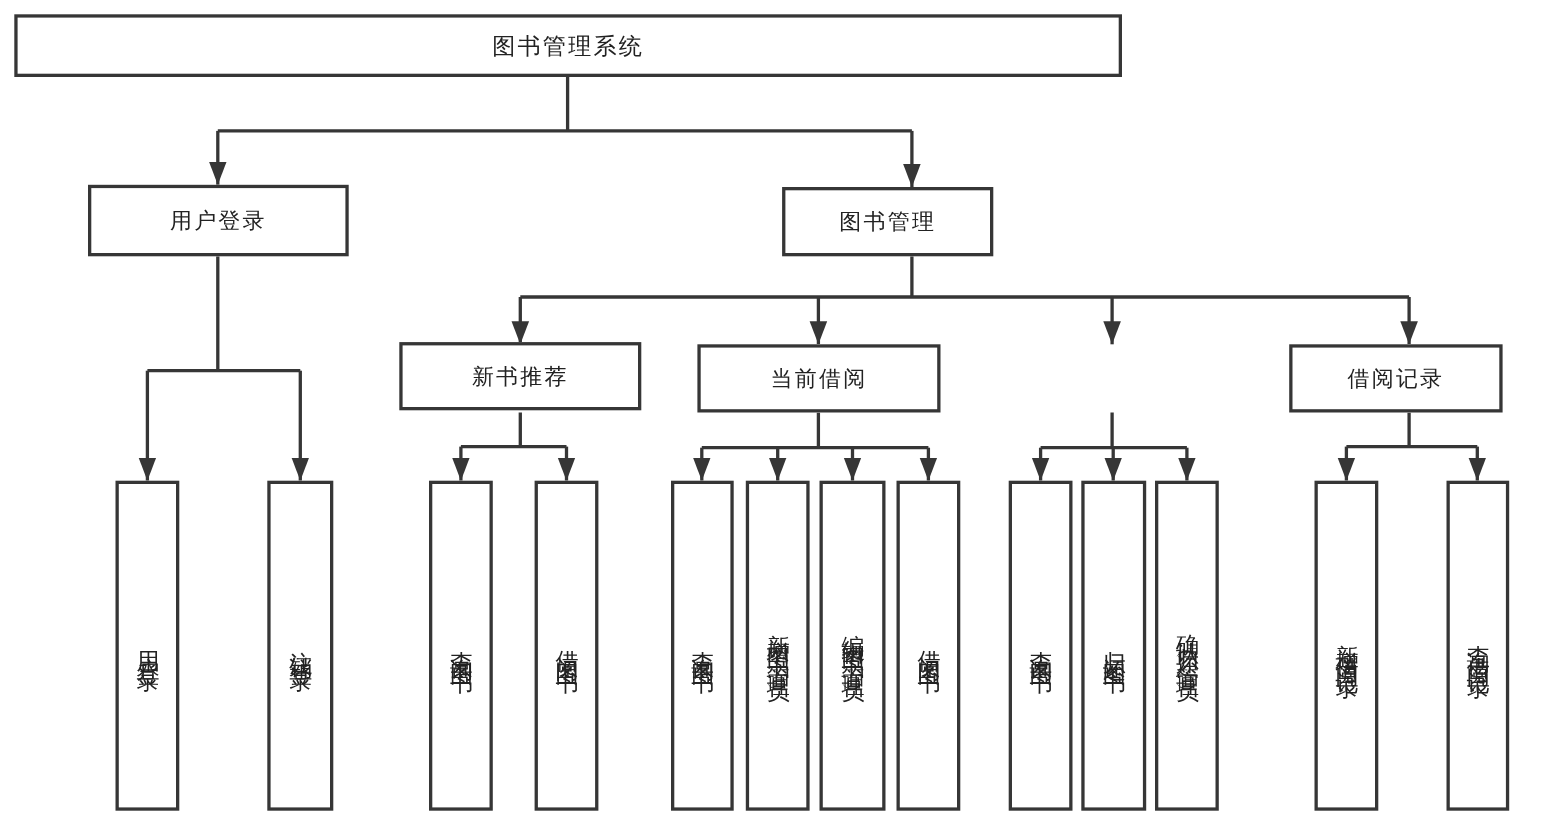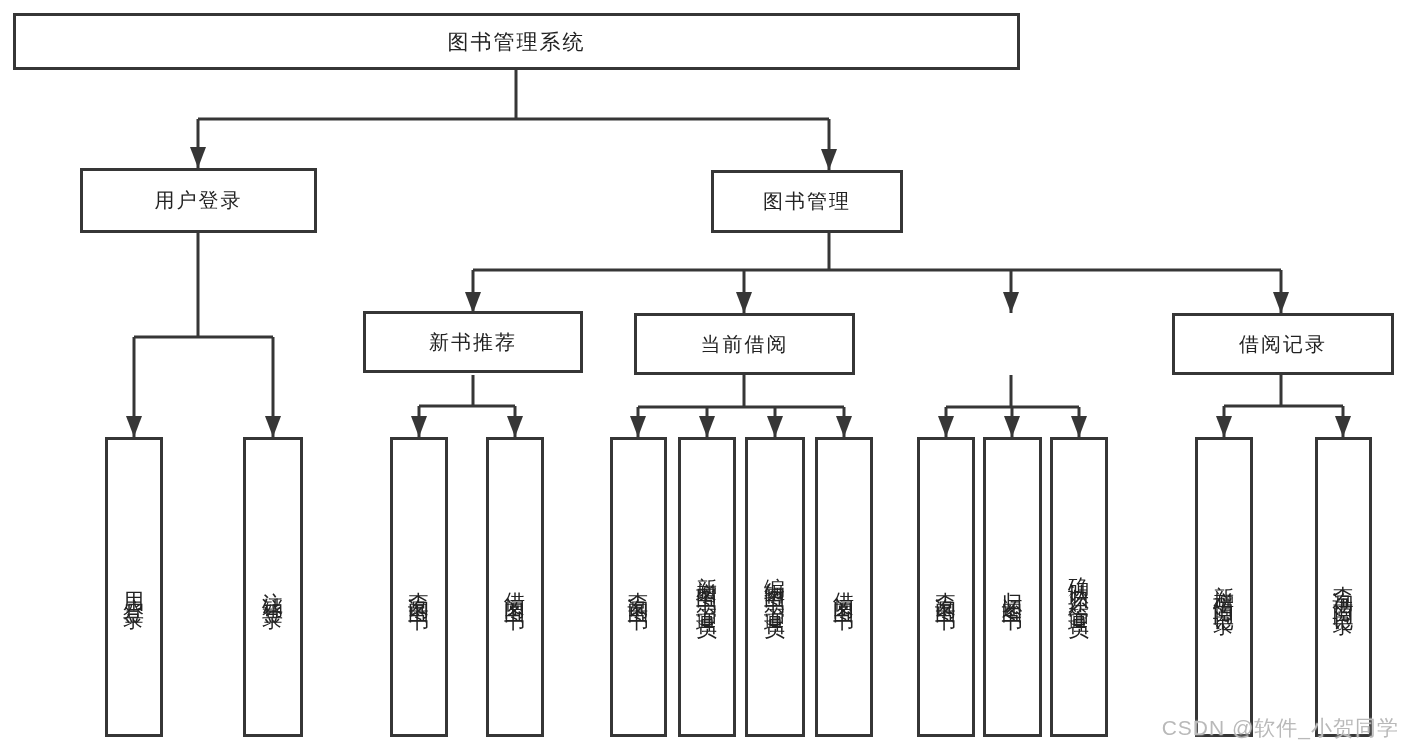--- a/index.html
+++ b/index.html
@@ -82,21 +82,21 @@
   <div class="box" style="left:711px;top:170px;width:192px;height:63px">
     <span class="lbl">图书管理</span>
   </div>
 
   <div class="box" style="left:363px;top:311px;width:220px;height:62px">
     <span class="lbl">新书推荐</span>
   </div>
   <div class="box" style="left:634px;top:313px;width:221px;height:62px">
     <span class="lbl">当前借阅</span>
   </div>
-  <div class="box" style="left:1172px;top:313px;width:222px;height:62px">
+  <div class="box" style="left:1172px;top:313px;width:194px;height:62px">
     <span class="lbl">借阅记录</span>
   </div>
 
   <div class="box" style="left:105px;top:437px;width:58px;height:300px">
     <span class="vlbl">用户登录</span>
   </div>
   <div class="box" style="left:243px;top:437px;width:60px;height:300px">
     <span class="vlbl">注销登录</span>
   </div>
 
@@ -130,15 +130,14 @@
     <span class="vlbl">确认归还（管理员）</span>
   </div>
 
   <div class="box" style="left:1195px;top:437px;width:58px;height:300px">
     <span class="vlbl">新增借阅记录</span>
   </div>
   <div class="box" style="left:1315px;top:437px;width:57px;height:300px">
     <span class="vlbl">查询借阅记录</span>
   </div>
 
-  <div class="watermark">CSDN @软件_小贺同学</div>
 
 </div>
 
 </body></html>

